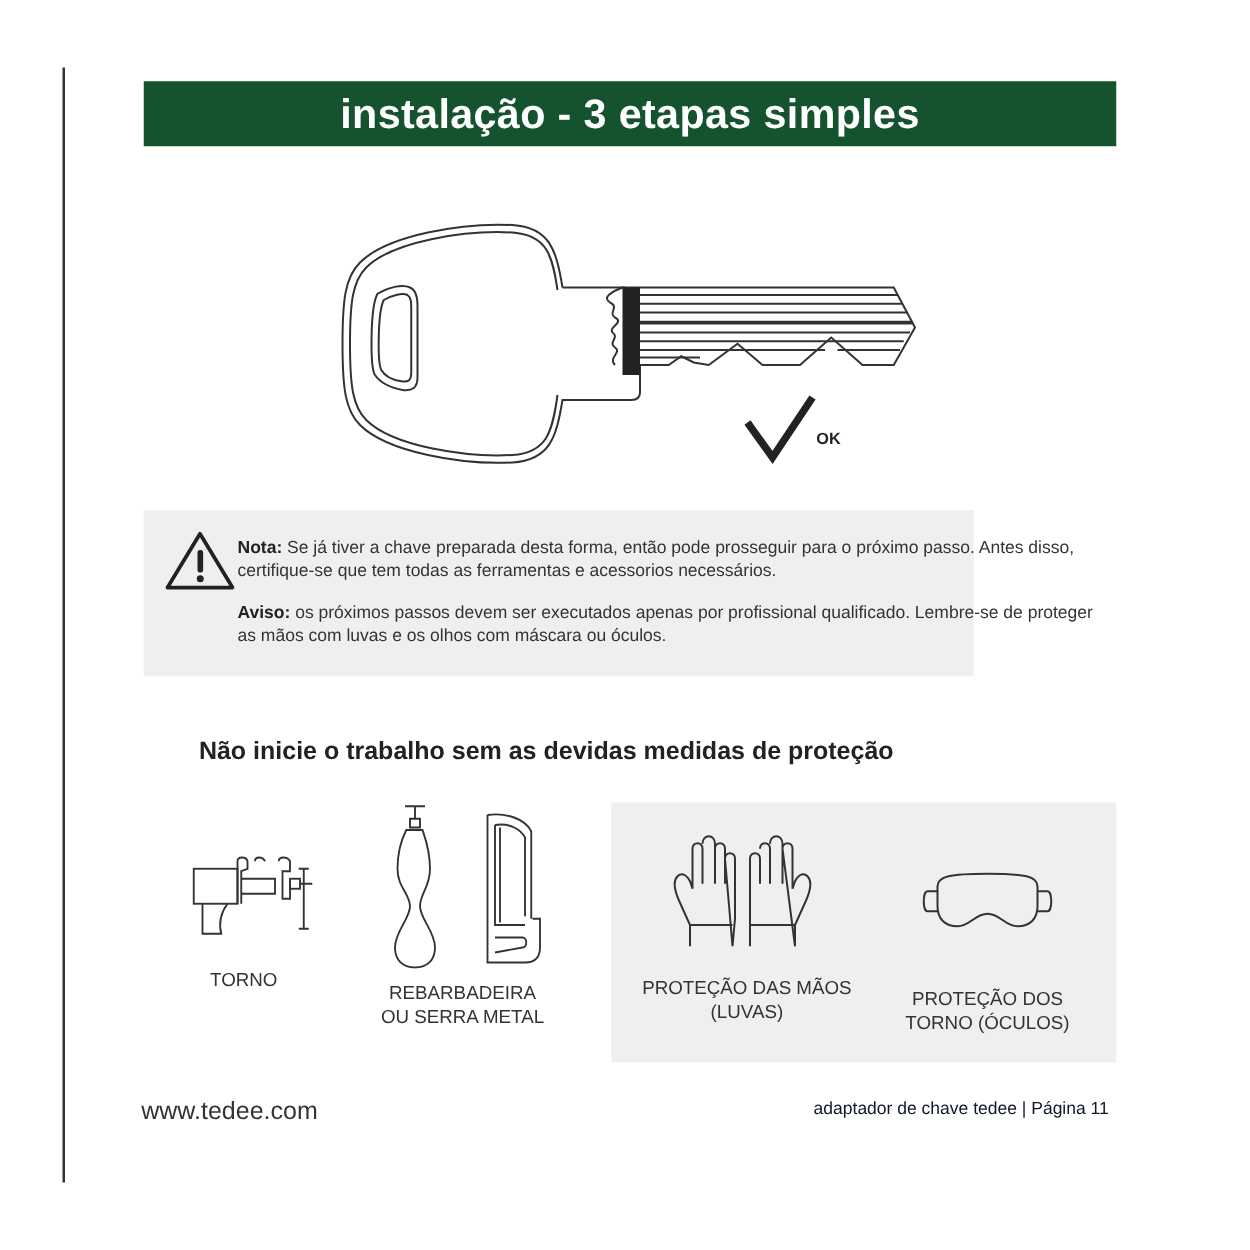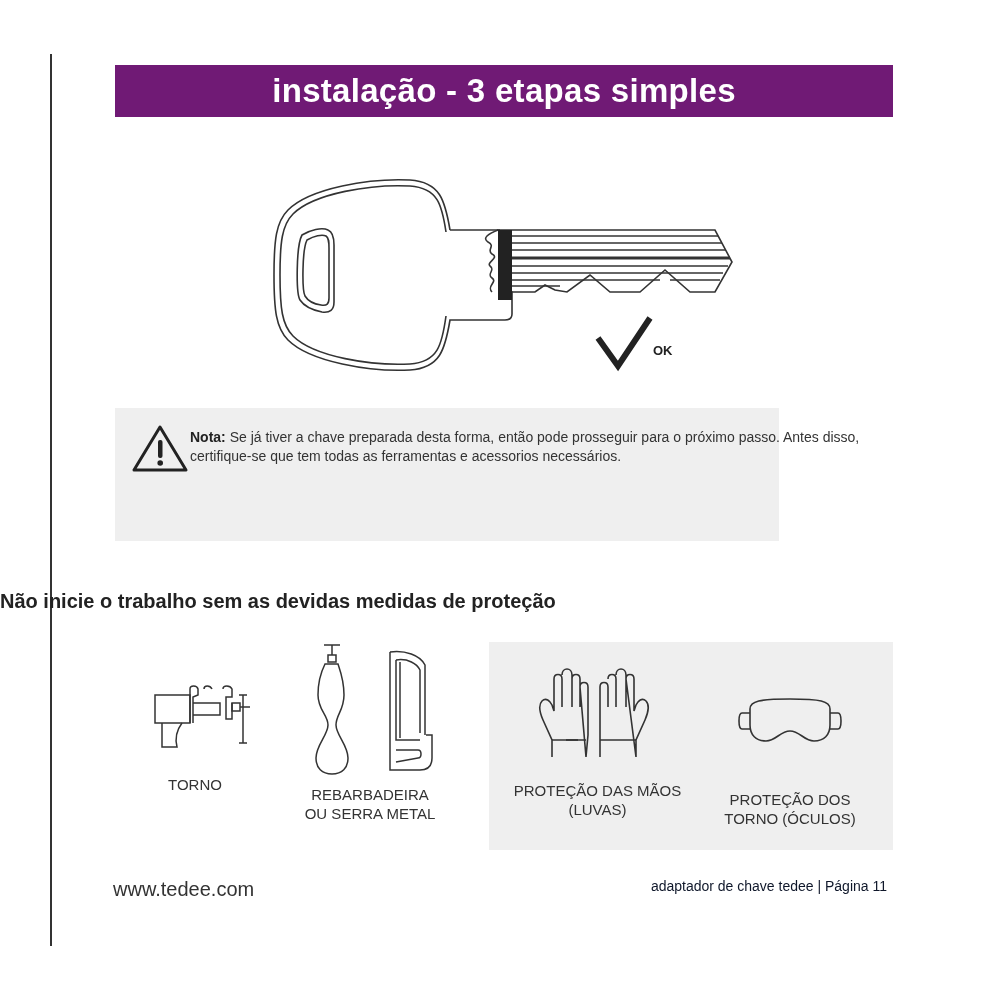--- a/index.html
+++ b/index.html
@@ -3,34 +3,34 @@
 <meta charset="utf-8">
 <style>
   html, body { margin: 0; padding: 0; }
   body {
     width: 1000px; height: 1000px; background: #ffffff; position: relative;
     font-family: "Liberation Sans", "DejaVu Sans", sans-serif; color: #333333; overflow: hidden;
   }
   .page-edge { position: absolute; left: 50px; top: 54px; width: 2px; height: 892px; background: #333333; }
   .banner {
     position: absolute; left: 115px; top: 65px; width: 778px; height: 52px;
-    background: #701a75; color: #ffffff; display: flex; align-items: center; justify-content: center;
+    background: #14532d; color: #ffffff; display: flex; align-items: center; justify-content: center;
     font-size: 33px; font-weight: bold; letter-spacing: 0.3px;
   }
   .key-figure { position: absolute; left: 260px; top: 170px; width: 480px; height: 215px; }
   .note-box {
     position: absolute; left: 115px; top: 408px; width: 664px; height: 133px;
     background: #efefef;
   }
   .warn-icon { position: absolute; left: 14px; top: 14px; width: 62px; height: 54px; }
   .note-text { position: absolute; left: 75px; top: 20px; width: 700px; font-size: 14px; line-height: 19px; color: #333; }
   .note-text p { margin: 0 0 14px 0; }
   .note-text b { color: #222; }
   .section-heading {
-    position: absolute; left: 0; top: 590px; width: 874px; 
+    position: absolute; left: 0; top: 590px; width: 874px; text-align: center;
     font-size: 20px; font-weight: bold; color: #222222;
   }
   .ppe-box { position: absolute; left: 489px; top: 642px; width: 404px; height: 208px; background: #efefef; }
   .tool { position: absolute; text-align: center; font-size: 15px; line-height: 19px; color: #333; }
   .tool svg { display: block; margin: 0 auto; }
   .tool .lbl { white-space: nowrap; }
   .footer-left { position: absolute; left: 113px; top: 878px; font-size: 20px; color: #333; }
   .footer-right { position: absolute; right: 113px; top: 878px; font-size: 14px; color: #0f172a; }
   .ok-label { font-size: 13px; font-weight: bold; fill: #222; font-family: "Liberation Sans", sans-serif; }
 </style>
@@ -78,20 +78,21 @@
 </div>
 
 <div class="note-box">
   <svg class="warn-icon" viewBox="0 0 62 54">
     <path d="M 31 5 L 57 48 L 5 48 Z" fill="none" stroke="#222" stroke-width="3" stroke-linejoin="round"></path>
     <rect x="29" y="18" width="4.5" height="18" rx="2" fill="#222"></rect>
     <circle cx="31.2" cy="41" r="2.8" fill="#222"></circle>
   </svg>
   <div class="note-text">
     <p><b>Nota:</b><span> Se já tiver a chave preparada desta forma, então pode prosseguir para o próximo passo. Antes disso, certifique-se que tem todas as ferramentas e acessorios necessários.</span></p>
+    <p><b>Aviso:</b><span> os próximos passos devem ser executados apenas por profissional qualificado. Lembre-se de proteger as mãos com luvas e os olhos com máscara ou óculos.</span></p>
   </div>
 </div>
 
 <div class="section-heading">Não inicie o trabalho sem as devidas medidas de proteção</div>
 
 <div class="ppe-box"></div>
 
 <div class="tool" style="left:140px; top:675px; width:110px;">
   <svg width="110" height="80" viewBox="0 0 110 80">
     <g fill="none" stroke="#333" stroke-width="1.5">

